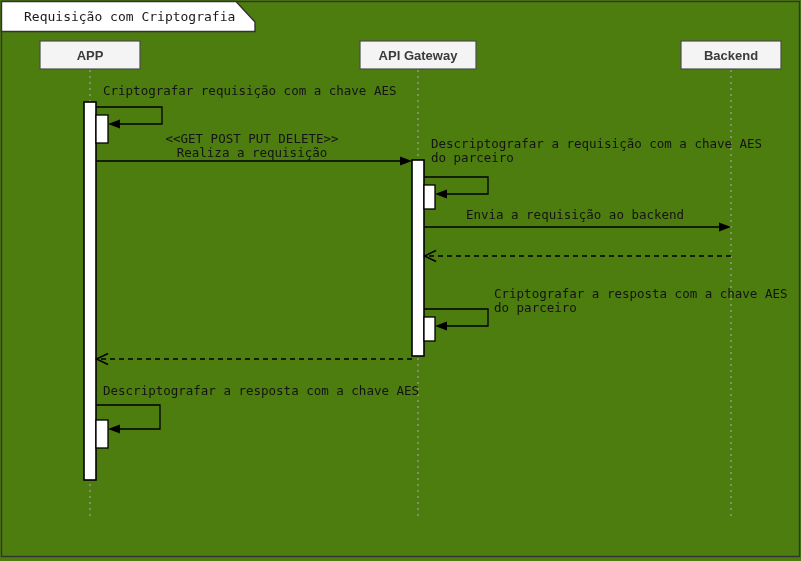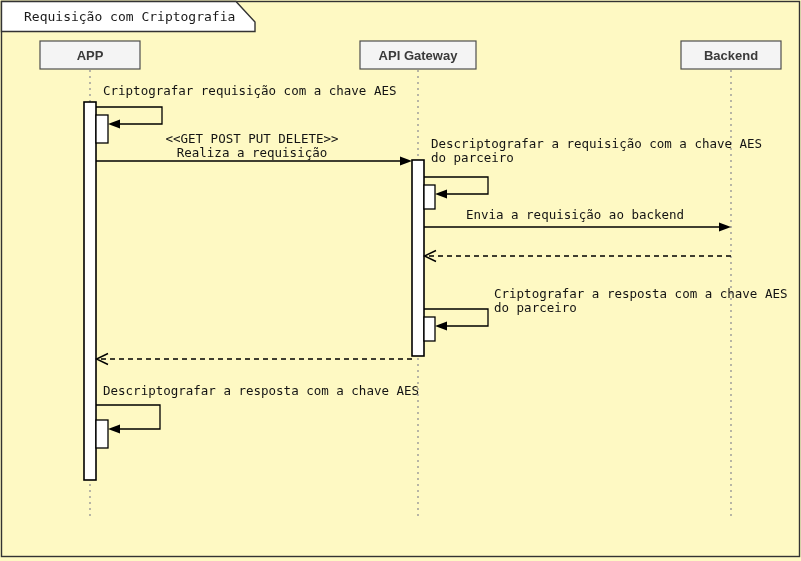--- a/index.html
+++ b/index.html
@@ -5,21 +5,21 @@
 <style>
   html, body {
     margin: 0;
     padding: 0;
     background: #ffffff;
   }
   #stage {
     position: relative;
     width: 801px;
     height: 561px;
-    background: #fef9c3;
+    background: #4d7c0f;
     overflow: hidden;
     font-family: "DejaVu Sans Mono", monospace;
   }
   #diagram-svg {
     position: absolute;
     left: 0;
     top: 0;
     width: 801px;
     height: 561px;
   }

